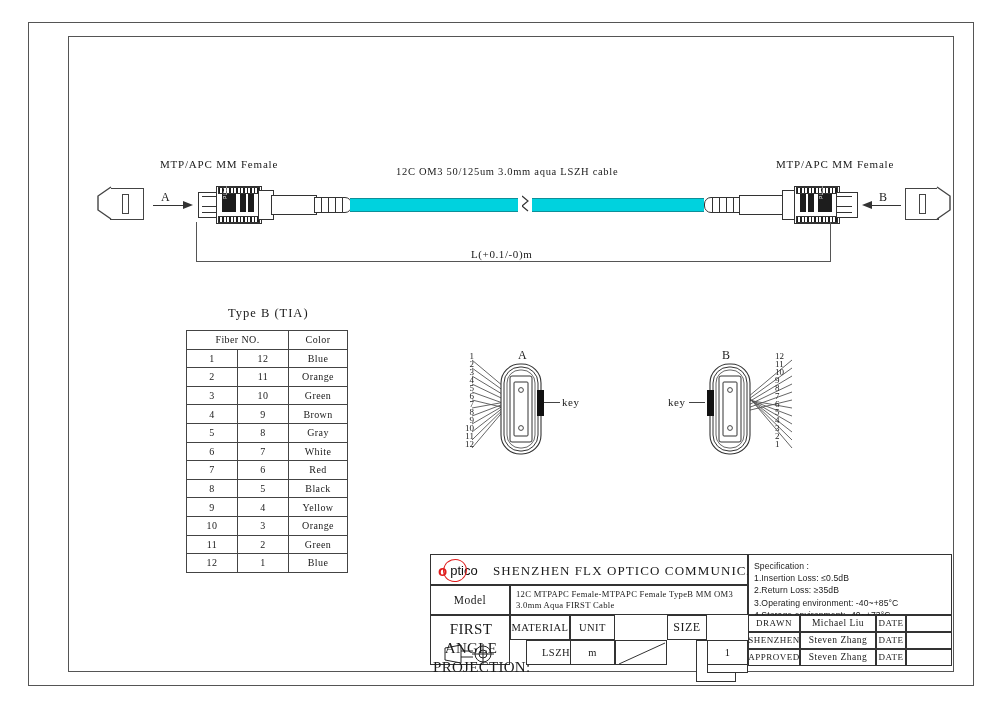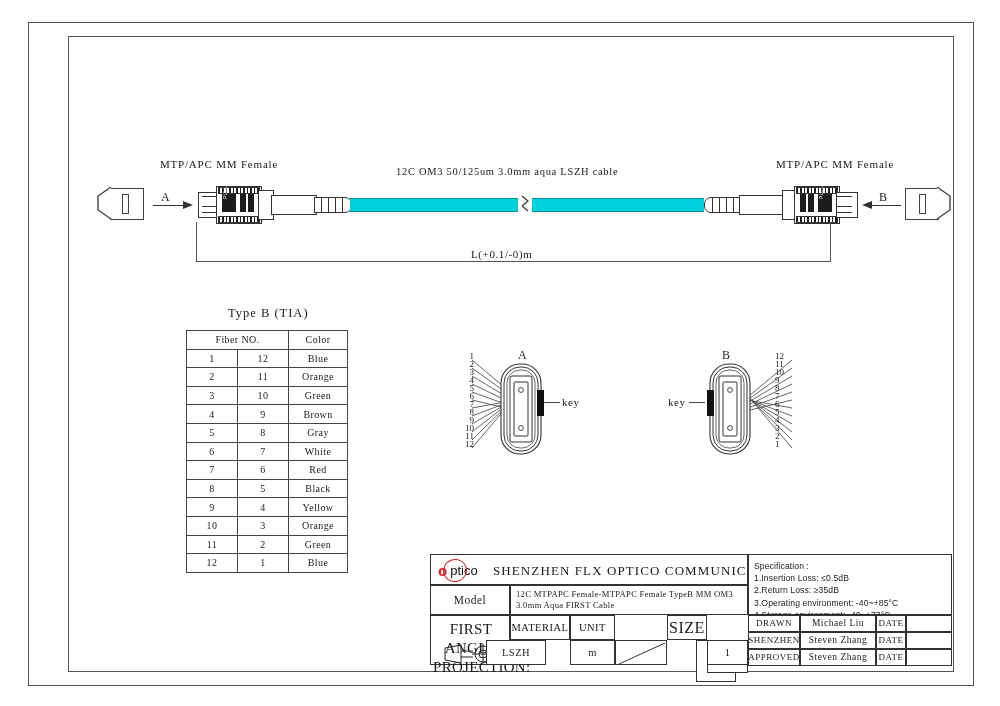--- a/index.html
+++ b/index.html
@@ -355,40 +355,40 @@
         <circle cx="40" cy="10" r="4" fill="none" stroke="#222" stroke-width="1"></circle>
         <line x1="29" y1="10" x2="51" y2="10" stroke="#222" stroke-width="1"></line>
         <line x1="40" y1="0" x2="40" y2="20" stroke="#222" stroke-width="1"></line>
       </svg>
     </div>
 
     <div id="tb-cols">
         <div class="tb" style="left:510px;top:615px;width:60px;height:25px;">
           <div class="tb-txt" style="font-size:10.5px;">MATERIAL</div>
         </div>
-        <div class="tb" style="left:486px;top:640px;width:60px;height:25px;">
+        <div class="tb" style="left:526px;top:640px;width:60px;height:25px;">
           <div class="tb-txt" style="font-size:10.5px;">LSZH</div>
         </div>
         <div class="tb" style="left:570px;top:615px;width:45px;height:25px;">
           <div class="tb-txt" style="font-size:10.5px;">UNIT</div>
         </div>
         <div class="tb" style="left:570px;top:640px;width:45px;height:25px;">
           <div class="tb-txt" style="font-size:10.5px;">m</div>
         </div>
         <div class="tb" style="left:615px;top:648px;width:52px;height:15px;">
           <div class="tb-txt" style="font-size:10.5px;">SCALE</div>
         </div>
         <div class="tb" style="left:615px;top:640px;width:52px;height:25px;">
           <div class="tb-txt" style="font-size:10.5px;"></div>
           <svg class="abs" style="left:0;top:0;" width="52" height="25">
             <line x1="3" y1="23" x2="49" y2="2" stroke="#333" stroke-width="1"></line>
           </svg>
         </div>
         <div class="tb" style="left:667px;top:615px;width:40px;height:25px;">
-          <div class="tb-txt" style="font-size:16px;">SIZE</div>
+          <div class="tb-txt" style="font-size:12px;">SIZE</div>
         </div>
         <div class="tb" style="left:696px;top:640px;width:40px;height:42px;">
           <div class="tb-txt" style="font-size:10.5px;">A4</div>
         </div>
         <div class="tb" style="left:707px;top:648px;width:41px;height:25px;font-weight:bold;">
           <div class="tb-txt" style="font-size:10.5px;">SHEET</div>
         </div>
         <div class="tb" style="left:707px;top:640px;width:41px;height:25px;">
           <div class="tb-txt" style="font-size:10.5px;">1</div>
         </div>

